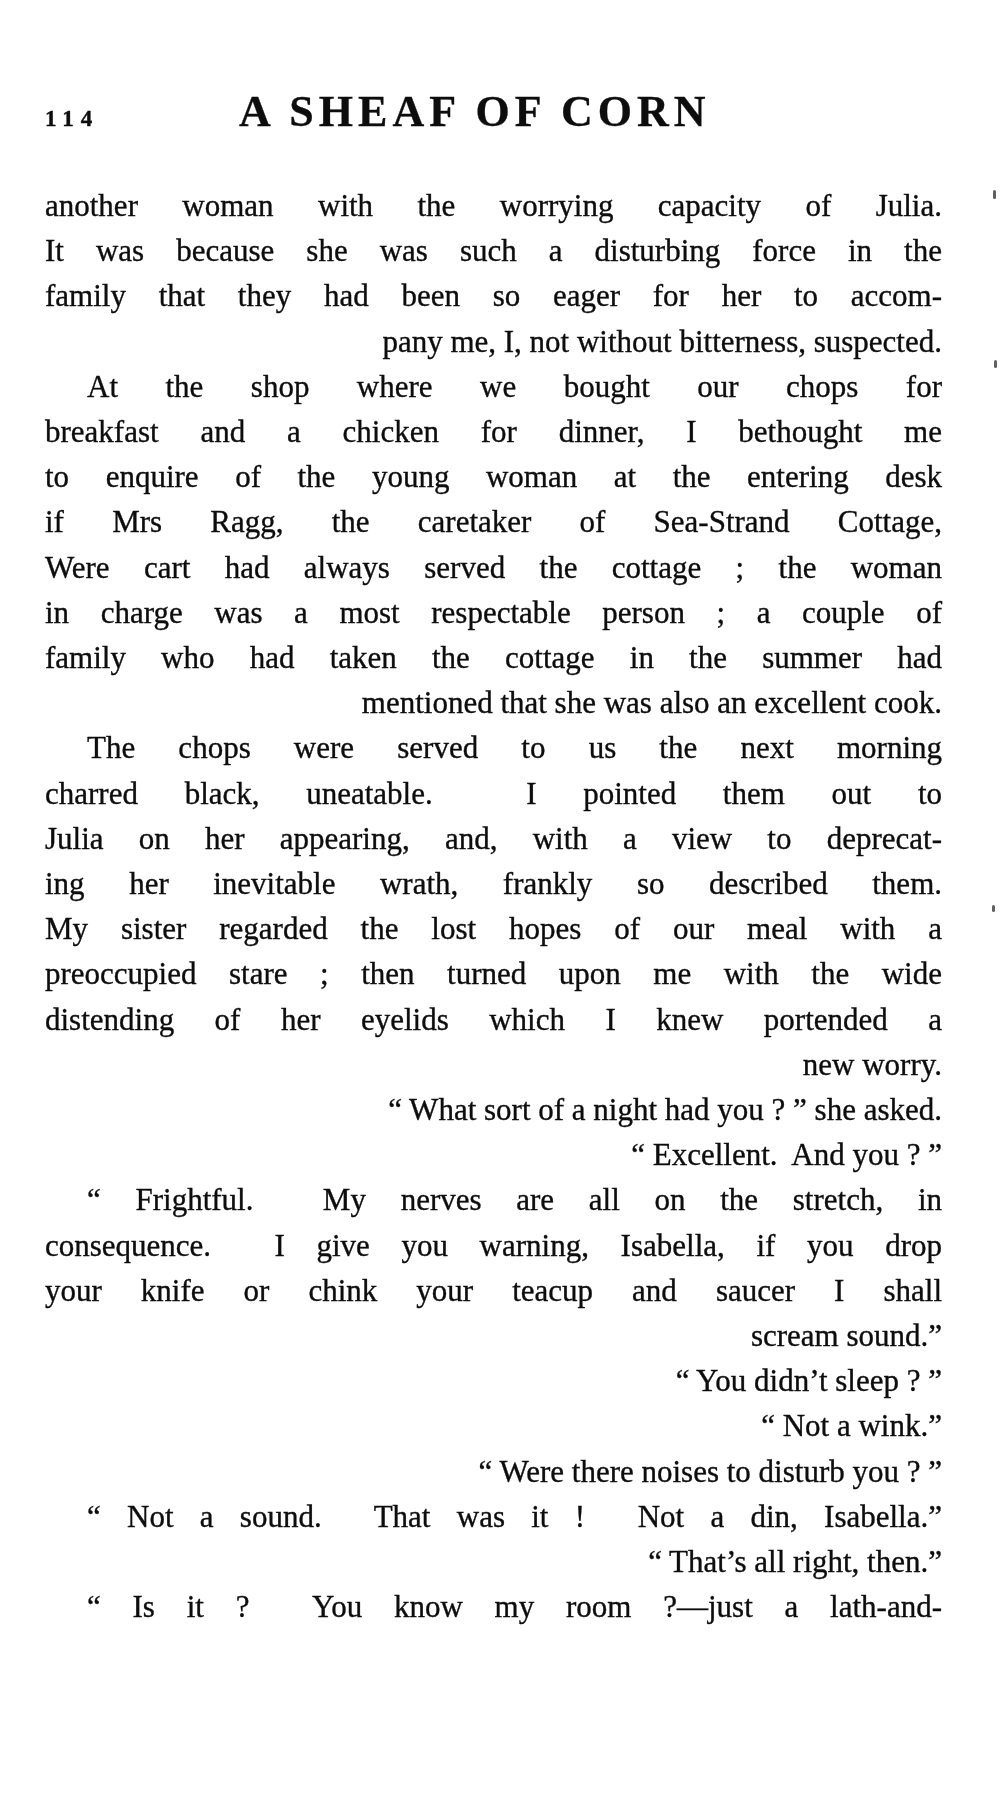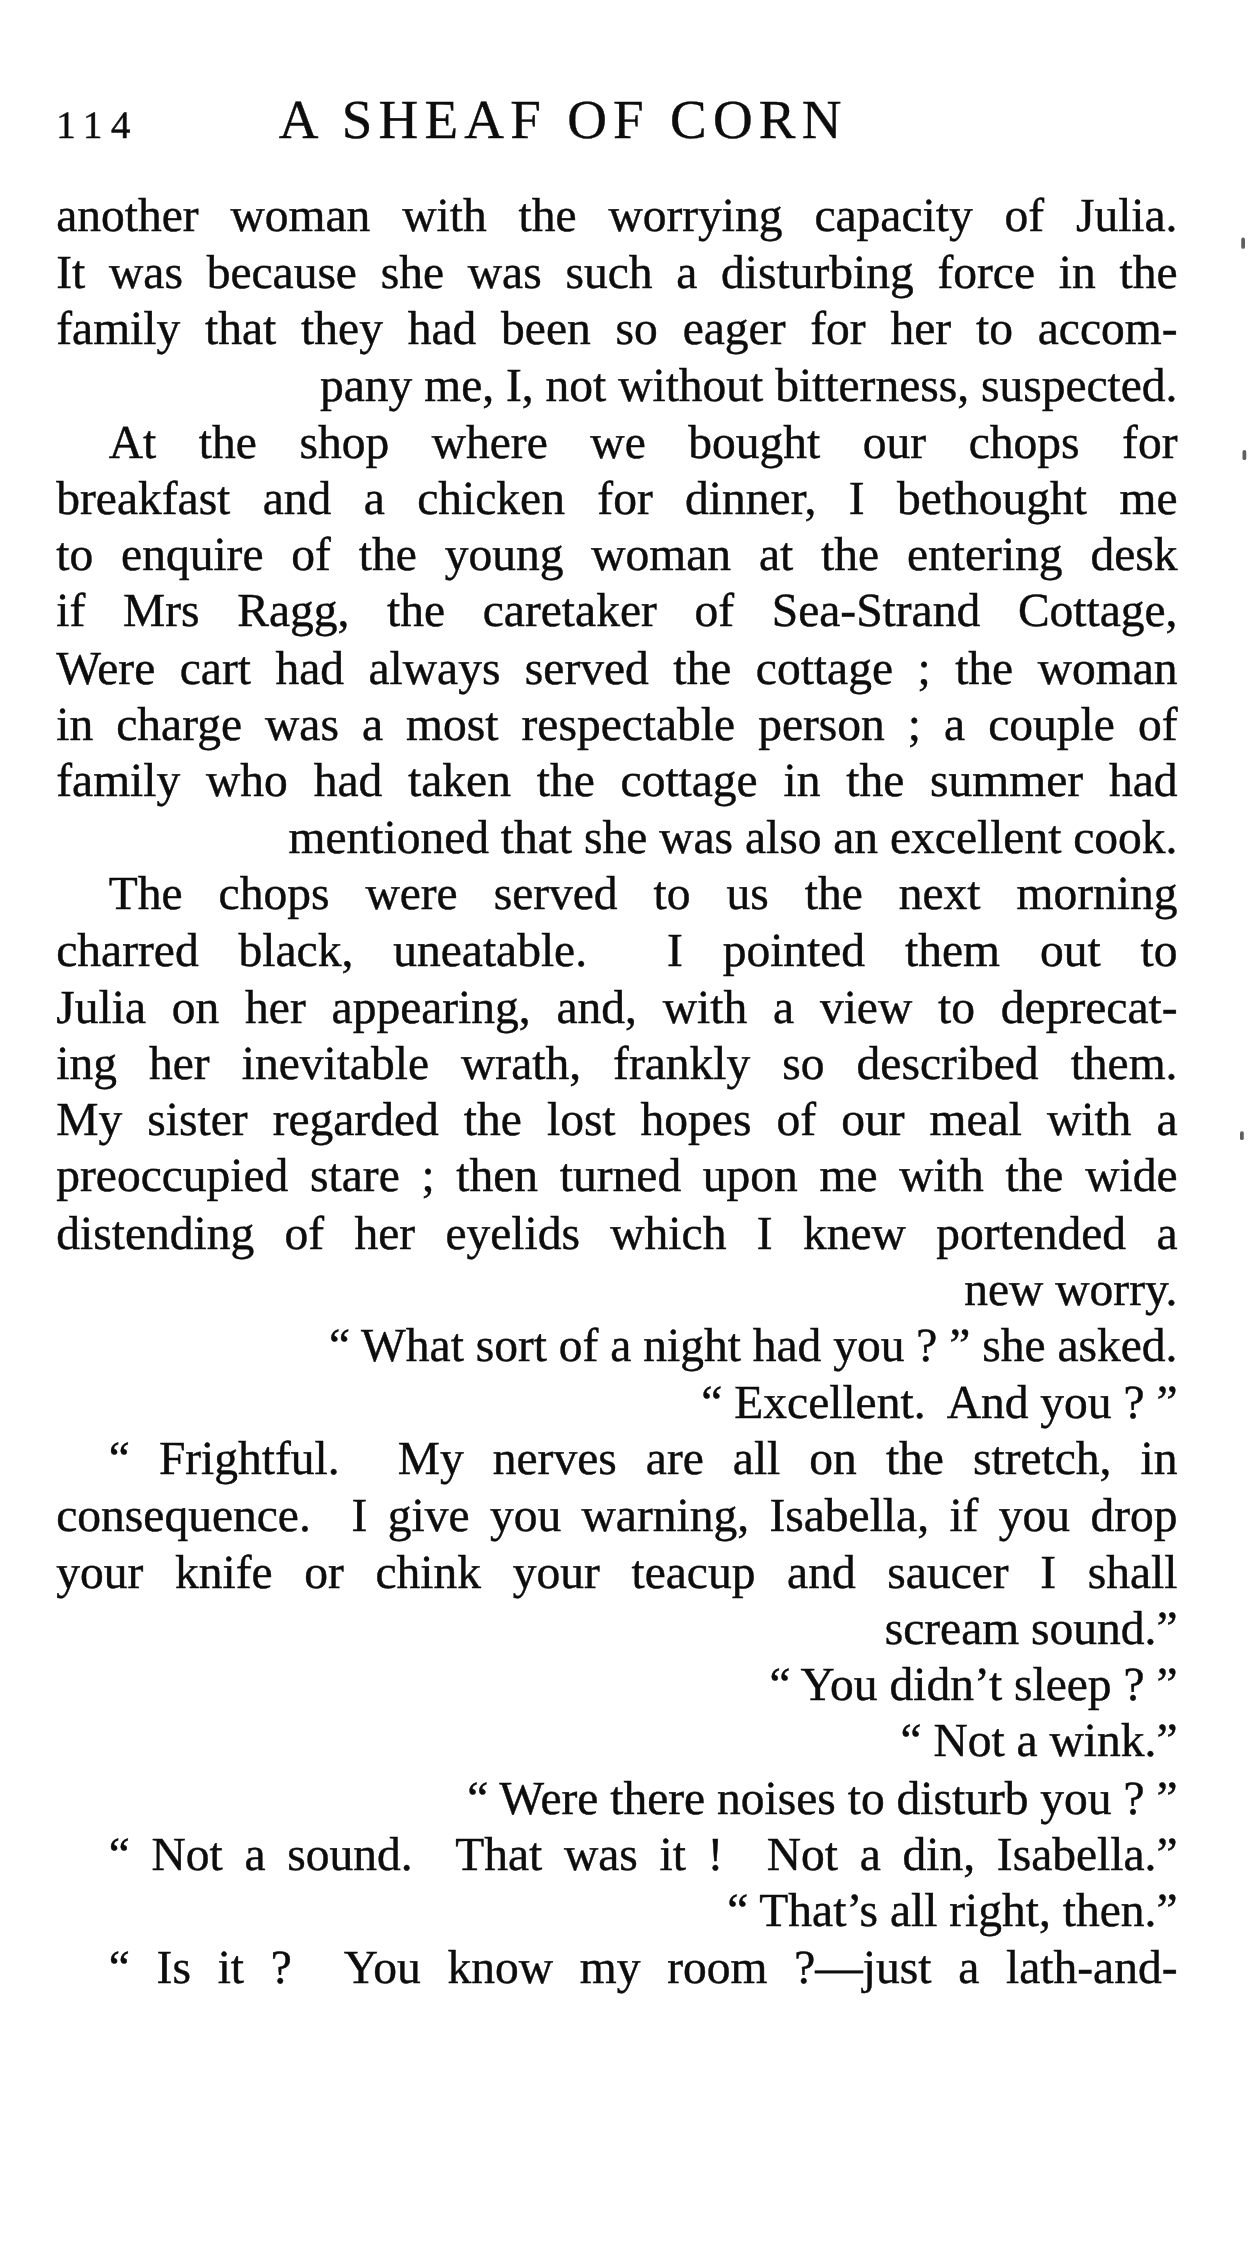--- a/index.html
+++ b/index.html
@@ -24,36 +24,37 @@
   }
   
   .page-header {
     display: flex;
     align-items: baseline;
     padding-top: 70px;
     margin-bottom: 30px;
   }
   .page-number {
     width: 178px;
-    font-size: 31px;
+    font-size: 23px;
     letter-spacing: 7px;
     font-variant-numeric: lining-nums;
+    font-weight: bold;
     -webkit-text-stroke: 0.4px #0d0d0d;
   }
   .page-title {
-    margin: 0;
+    margin: 16px;
     font-size: 44px;
-    font-weight: normal;
+    font-weight: bold;
     letter-spacing: 5px;
     white-space: nowrap;
     -webkit-text-stroke: 0.3px #0d0d0d;
   }
   
   #body-text {
-    font-size: 38px;
+    font-size: 31px;
     line-height: 45.2px;
   }
   .line {
     white-space: pre-wrap;
     text-align: right;
     -webkit-text-stroke: 0.35px #0d0d0d;
   }
   .line.just {
     text-align: justify;
     text-align-last: justify;

